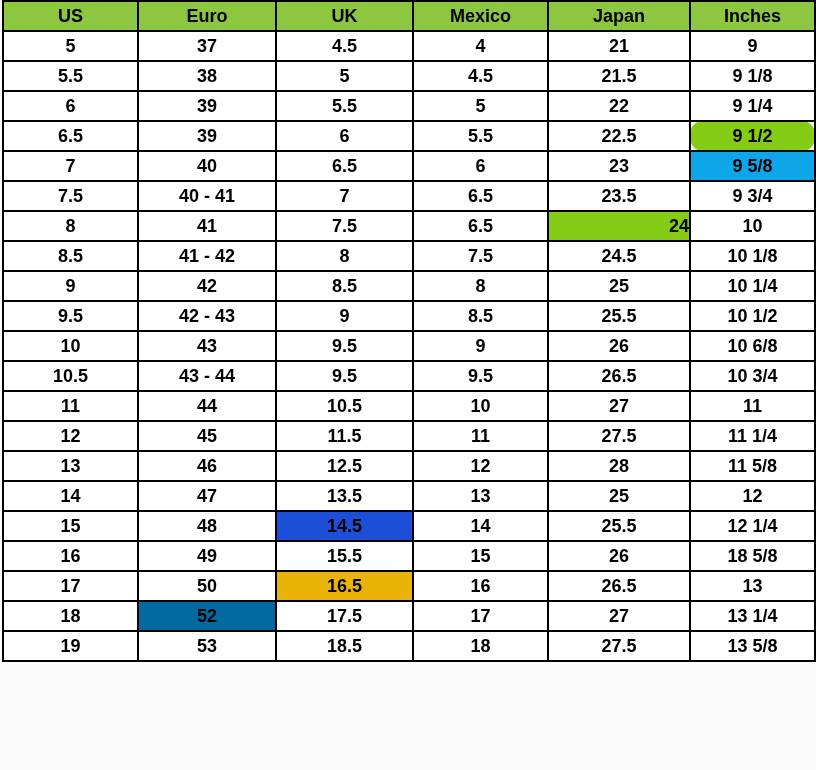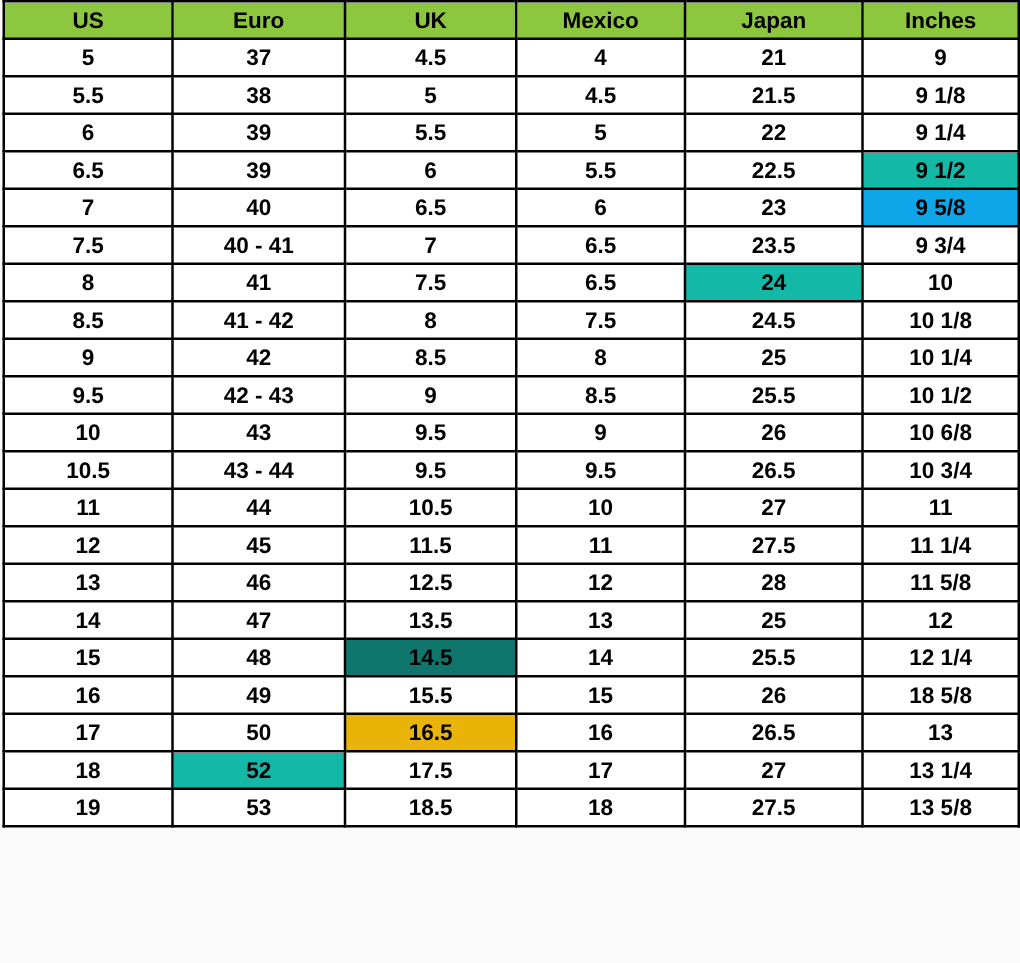--- a/index.html
+++ b/index.html
@@ -105,21 +105,21 @@
           <td style="background: rgb(255, 255, 255);">5</td>
           <td style="background: rgb(255, 255, 255);">22</td>
           <td style="background: rgb(255, 255, 255);">9 1/4</td>
         </tr>
         <tr>
           <td style="background: rgb(255, 255, 255);">6.5</td>
           <td style="background: rgb(255, 255, 255);">39</td>
           <td style="background: rgb(255, 255, 255);">6</td>
           <td style="background: rgb(255, 255, 255);">5.5</td>
           <td style="background: rgb(255, 255, 255);">22.5</td>
-          <td style="background: #14b8a6;">9 1/2</td>
+          <td style="background: #84cc16; border-radius: 13px;">9 1/2</td>
         </tr>
         <tr>
           <td style="background: rgb(255, 255, 255);">7</td>
           <td style="background: rgb(255, 255, 255);">40</td>
           <td style="background: rgb(255, 255, 255);">6.5</td>
           <td style="background: rgb(255, 255, 255);">6</td>
           <td style="background: rgb(255, 255, 255);">23</td>
           <td style="background: #0ea5e9;">9 5/8</td>
         </tr>
         <tr>
@@ -128,21 +128,21 @@
           <td style="background: rgb(255, 255, 255);">7</td>
           <td style="background: rgb(255, 255, 255);">6.5</td>
           <td style="background: rgb(255, 255, 255);">23.5</td>
           <td style="background: rgb(255, 255, 255);">9 3/4</td>
         </tr>
         <tr>
           <td style="background: rgb(255, 255, 255);">8</td>
           <td style="background: rgb(255, 255, 255);">41</td>
           <td style="background: rgb(255, 255, 255);">7.5</td>
           <td style="background: rgb(255, 255, 255);">6.5</td>
-          <td style="background: #14b8a6;">24</td>
+          <td style="background: #84cc16; text-align: right;">24</td>
           <td style="background: rgb(255, 255, 255);">10</td>
         </tr>
         <tr>
           <td style="background: rgb(255, 255, 255);">8.5</td>
           <td style="background: rgb(255, 255, 255);">41 - 42</td>
           <td style="background: rgb(255, 255, 255);">8</td>
           <td style="background: rgb(255, 255, 255);">7.5</td>
           <td style="background: rgb(255, 255, 255);">24.5</td>
           <td style="background: rgb(255, 255, 255);">10 1/8</td>
         </tr>
@@ -206,21 +206,21 @@
           <td style="background: rgb(255, 255, 255);">14</td>
           <td style="background: rgb(255, 255, 255);">47</td>
           <td style="background: rgb(255, 255, 255);">13.5</td>
           <td style="background: rgb(255, 255, 255);">13</td>
           <td style="background: rgb(255, 255, 255);">25</td>
           <td style="background: rgb(255, 255, 255);">12</td>
         </tr>
         <tr>
           <td style="background: rgb(255, 255, 255);">15</td>
           <td style="background: rgb(255, 255, 255);">48</td>
-          <td style="background: #0f766e;">14.5</td>
+          <td style="background: #1d4ed8;">14.5</td>
           <td style="background: rgb(255, 255, 255);">14</td>
           <td style="background: rgb(255, 255, 255);">25.5</td>
           <td style="background: rgb(255, 255, 255);">12 1/4</td>
         </tr>
         <tr>
           <td style="background: rgb(255, 255, 255);">16</td>
           <td style="background: rgb(255, 255, 255);">49</td>
           <td style="background: rgb(255, 255, 255);">15.5</td>
           <td style="background: rgb(255, 255, 255);">15</td>
           <td style="background: rgb(255, 255, 255);">26</td>
@@ -229,21 +229,21 @@
         <tr>
           <td style="background: rgb(255, 255, 255);">17</td>
           <td style="background: rgb(255, 255, 255);">50</td>
           <td style="background: #eab308;">16.5</td>
           <td style="background: rgb(255, 255, 255);">16</td>
           <td style="background: rgb(255, 255, 255);">26.5</td>
           <td style="background: rgb(255, 255, 255);">13</td>
         </tr>
         <tr>
           <td style="background: rgb(255, 255, 255);">18</td>
-          <td style="background: #14b8a6;">52</td>
+          <td style="background: #0369a1;">52</td>
           <td style="background: rgb(255, 255, 255);">17.5</td>
           <td style="background: rgb(255, 255, 255);">17</td>
           <td style="background: rgb(255, 255, 255);">27</td>
           <td style="background: rgb(255, 255, 255);">13 1/4</td>
         </tr>
         <tr>
           <td style="background: rgb(255, 255, 255);">19</td>
           <td style="background: rgb(255, 255, 255);">53</td>
           <td style="background: rgb(255, 255, 255);">18.5</td>
           <td style="background: rgb(255, 255, 255);">18</td>

